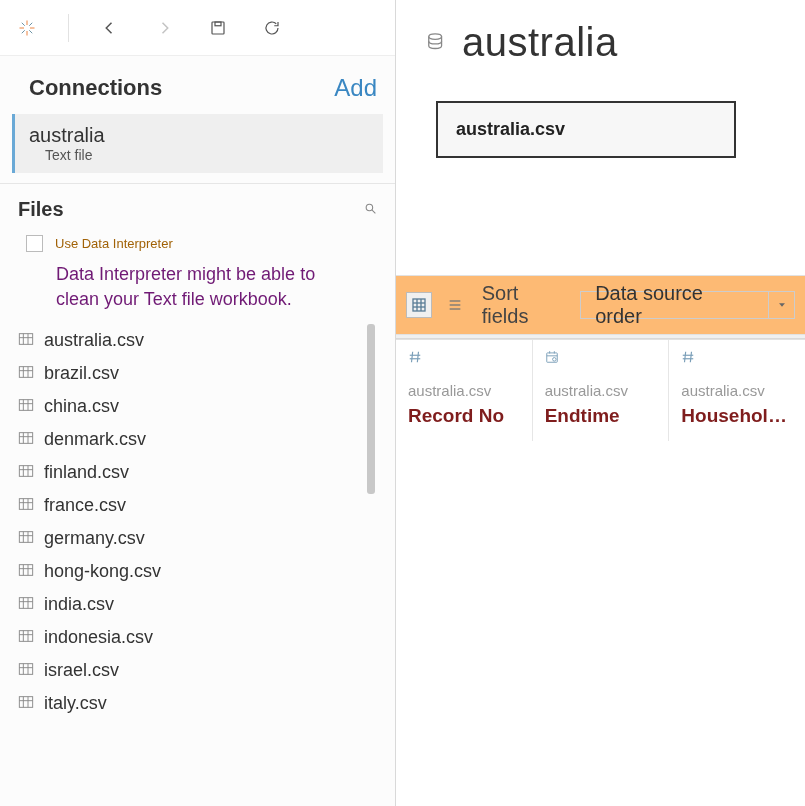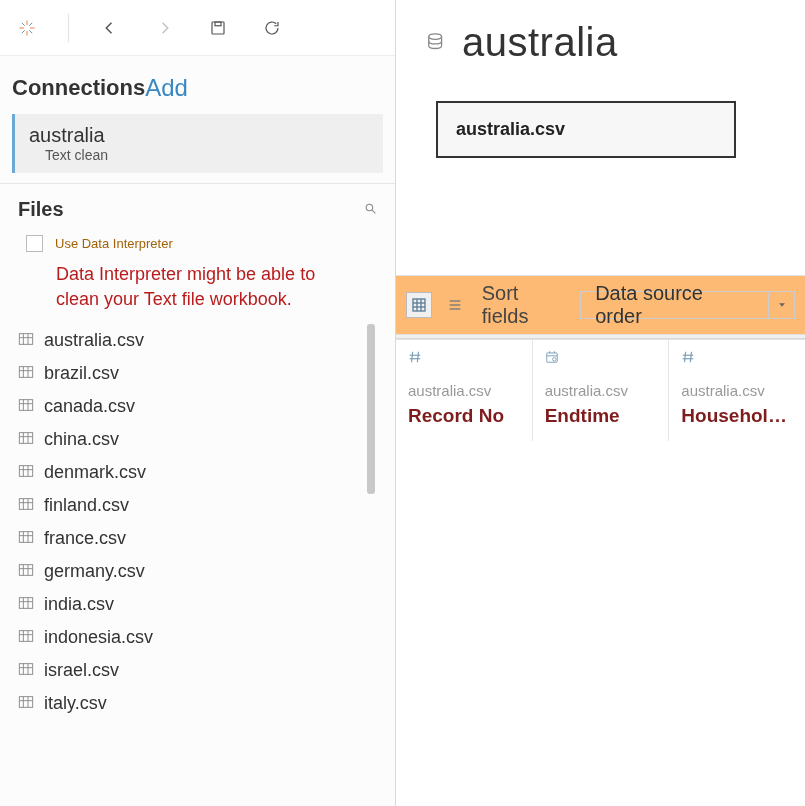--- a/index.html
+++ b/index.html
@@ -8,38 +8,38 @@
 
   
   .sidebar { width: 396px; height: 100%; border-right: 1px solid #d9d9d9; display: flex; flex-direction: column; background: #fcfcfc; }
   .toolbar { height: 56px; display: flex; align-items: center; padding: 0 14px; gap: 28px; border-bottom: 1px solid #eee; background: #fff; }
   .toolbar .tbtn { width: 26px; height: 26px; display: flex; align-items: center; justify-content: center; color: #666; }
   .toolbar .tbtn svg { width: 18px; height: 18px; }
   .toolbar .tbtn.disabled { opacity: .35; }
   .logo { width: 20px; height: 20px; }
   .tdiv { width: 1px; height: 28px; background: #e2e2e2; }
 
-  .connections-hdr { display: flex; align-items: center; justify-content: flex-start; padding: 18px 18px 12px 12px; }
+  .connections-hdr { display: flex; align-items: center; justify-content: space-between; padding: 18px 18px 12px 29px; }
   .connections-hdr h2 { font-size: 22px; font-weight: 600; color: #333; }
   .add-link { font-size: 24px; color: #3a87c2; font-weight: 400; }
 
   .conn-item { margin: 0 12px 10px 12px; padding: 10px 14px; background: #efefef; border-left: 3px solid #6aa9d6; }
   .conn-name { font-size: 20px; color: #333; }
   .conn-type { font-size: 14px; color: #555; padding-left: 16px; }
 
   .files-sec { border-top: 1px solid #e6e6e6; padding: 14px 18px 0 18px; flex: 1; overflow: hidden; display: flex; flex-direction: column; }
   .files-hdr-row { display: flex; align-items: center; justify-content: space-between; }
   .files-hdr-row h3 { font-size: 20px; font-weight: 600; }
   .search-ic { color: #888; font-size: 13px; }
 
   .interp { margin: 14px 0 12px 8px; }
   .interp-row { display: flex; align-items: center; gap: 12px; }
   .chk { width: 17px; height: 17px; border: 1px solid #bbb; background: #fff; }
   .interp-lbl { font-size: 13px; color: #a16207; }
-  .interp-hint { font-size: 18px; color: #b91c1c; margin: 10px 0 0 30px; max-width: 300px; line-height: 1.4; }
+  .interp-hint { font-size: 18px; color: #701a75; margin: 10px 0 0 30px; max-width: 300px; line-height: 1.4; }
 
   .file-list-wrap { flex: 1; overflow-y: auto; margin-left: -4px; position: relative; }
   .file-list { padding-right: 18px; }
   .file-item { display: flex; align-items: center; gap: 10px; padding: 6px 4px; font-size: 18px; color: #333; }
   .file-ic { width: 16px; height: 14px; }
   .scroll-track { position: absolute; right: 2px; top: 0; width: 8px; height: 460px; }
   .scroll-thumb { position: absolute; right: 0; top: 0; width: 8px; height: 170px; background: #c8c8c8; border-radius: 3px; }
 
   
   .main { flex: 1; display: flex; flex-direction: column; background: #fff; }
@@ -114,21 +114,21 @@
       </span>
     </div>
 
     <div class="connections-hdr">
       <h2>Connections</h2>
       <span class="add-link">Add</span>
     </div>
 
     <div class="conn-item">
       <div class="conn-name">australia</div>
-      <div class="conn-type">Text clean</div>
+      <div class="conn-type">Text file</div>
     </div>
 
     <div class="files-sec">
       <div class="files-hdr-row">
         <h3>Files</h3>
         <span class="search-ic">
           <svg width="13" height="13" viewBox="0 0 24 24" fill="none" stroke="#888" stroke-width="2">
               <circle cx="10" cy="10" r="6"></circle>
               <line x1="15" y1="15" x2="21" y2="21"></line>
             </svg>
@@ -163,29 +163,20 @@
                 </svg></span>
               <span>brazil.csv</span>
             </div>
             <div class="file-item">
               <span><svg class="file-ic" viewBox="0 0 24 20" fill="none" stroke="#888" stroke-width="1.4">
                   <rect x="2" y="2" width="20" height="16"></rect>
                   <line x1="2" y1="8" x2="22" y2="8"></line>
                   <line x1="8" y1="2" x2="8" y2="18"></line>
                   <line x1="15" y1="2" x2="15" y2="18"></line>
                 </svg></span>
-              <span>canada.csv</span>
-            </div>
-            <div class="file-item">
-              <span><svg class="file-ic" viewBox="0 0 24 20" fill="none" stroke="#888" stroke-width="1.4">
-                  <rect x="2" y="2" width="20" height="16"></rect>
-                  <line x1="2" y1="8" x2="22" y2="8"></line>
-                  <line x1="8" y1="2" x2="8" y2="18"></line>
-                  <line x1="15" y1="2" x2="15" y2="18"></line>
-                </svg></span>
               <span>china.csv</span>
             </div>
             <div class="file-item">
               <span><svg class="file-ic" viewBox="0 0 24 20" fill="none" stroke="#888" stroke-width="1.4">
                   <rect x="2" y="2" width="20" height="16"></rect>
                   <line x1="2" y1="8" x2="22" y2="8"></line>
                   <line x1="8" y1="2" x2="8" y2="18"></line>
                   <line x1="15" y1="2" x2="15" y2="18"></line>
                 </svg></span>
               <span>denmark.csv</span>
@@ -209,20 +200,29 @@
               <span>france.csv</span>
             </div>
             <div class="file-item">
               <span><svg class="file-ic" viewBox="0 0 24 20" fill="none" stroke="#888" stroke-width="1.4">
                   <rect x="2" y="2" width="20" height="16"></rect>
                   <line x1="2" y1="8" x2="22" y2="8"></line>
                   <line x1="8" y1="2" x2="8" y2="18"></line>
                   <line x1="15" y1="2" x2="15" y2="18"></line>
                 </svg></span>
               <span>germany.csv</span>
+            </div>
+            <div class="file-item">
+              <span><svg class="file-ic" viewBox="0 0 24 20" fill="none" stroke="#888" stroke-width="1.4">
+                  <rect x="2" y="2" width="20" height="16"></rect>
+                  <line x1="2" y1="8" x2="22" y2="8"></line>
+                  <line x1="8" y1="2" x2="8" y2="18"></line>
+                  <line x1="15" y1="2" x2="15" y2="18"></line>
+                </svg></span>
+              <span>hong-kong.csv</span>
             </div>
             <div class="file-item">
               <span><svg class="file-ic" viewBox="0 0 24 20" fill="none" stroke="#888" stroke-width="1.4">
                   <rect x="2" y="2" width="20" height="16"></rect>
                   <line x1="2" y1="8" x2="22" y2="8"></line>
                   <line x1="8" y1="2" x2="8" y2="18"></line>
                   <line x1="15" y1="2" x2="15" y2="18"></line>
                 </svg></span>
               <span>india.csv</span>
             </div>

